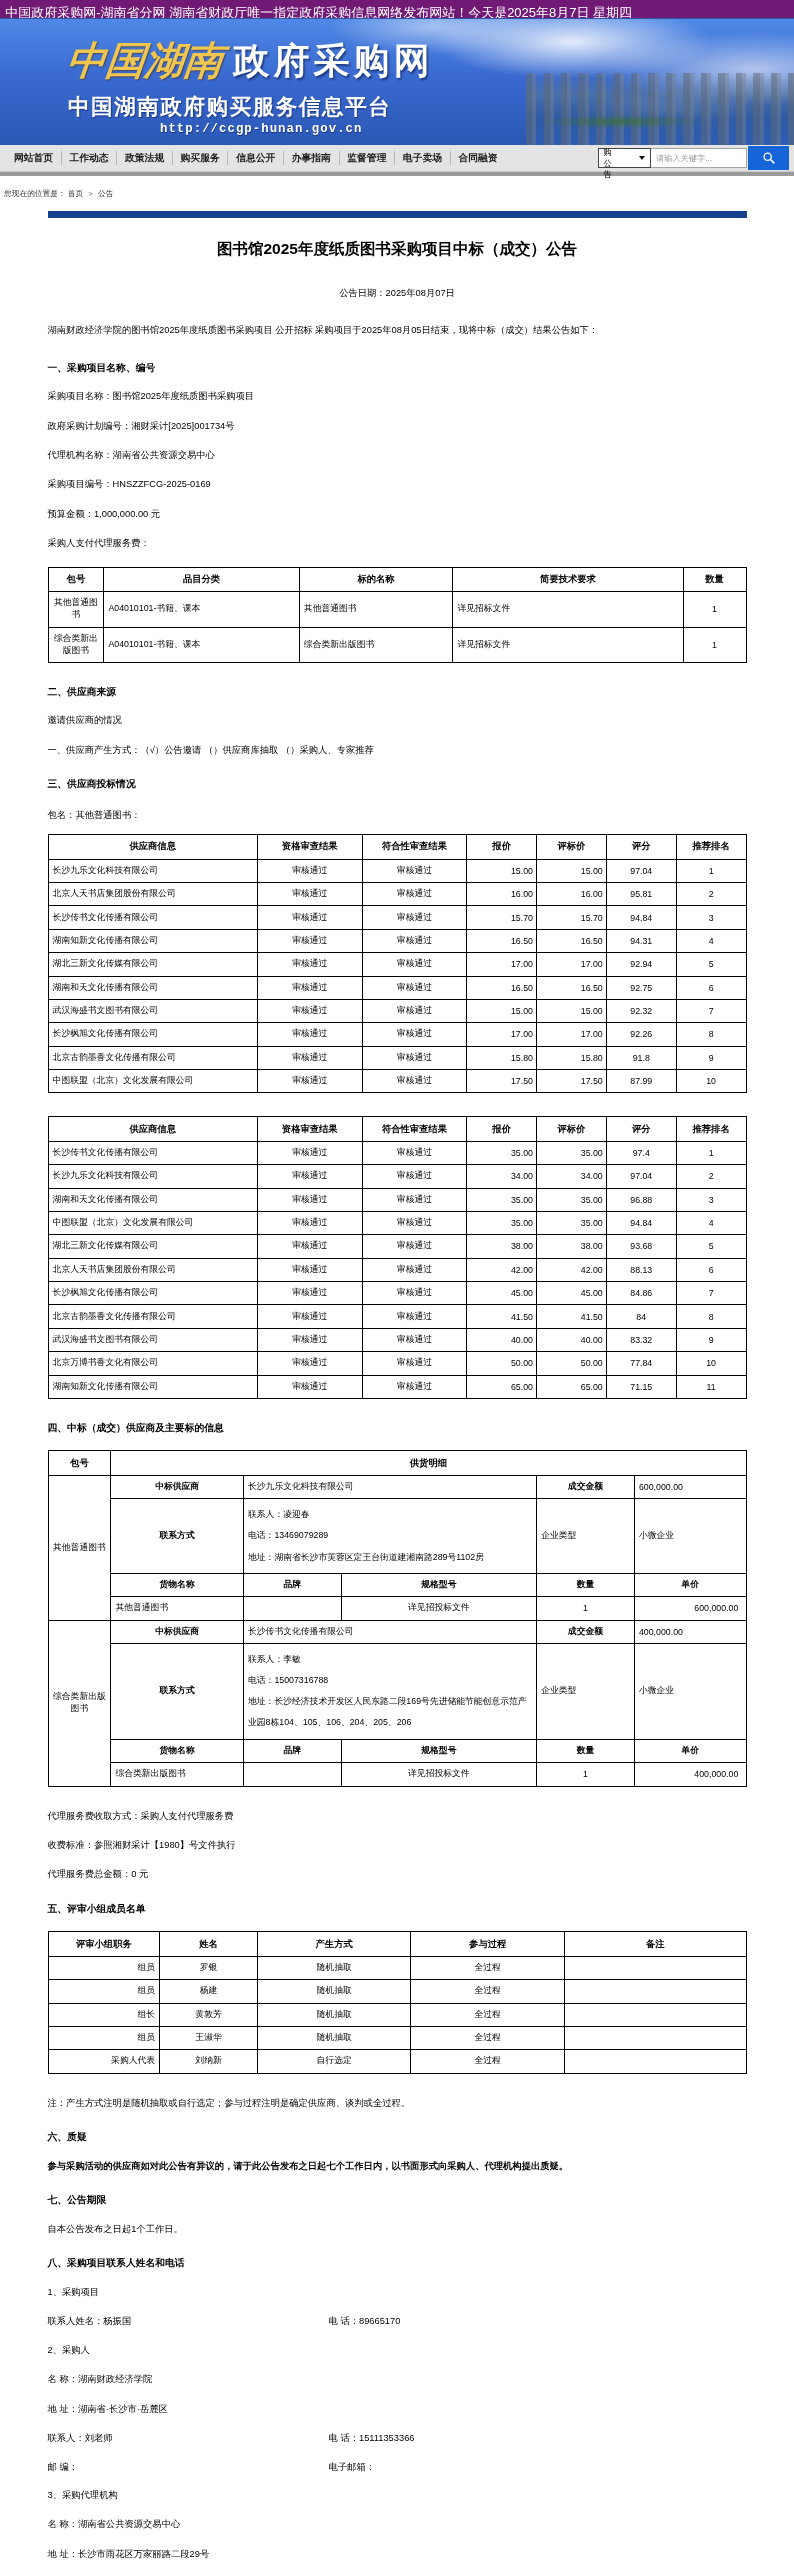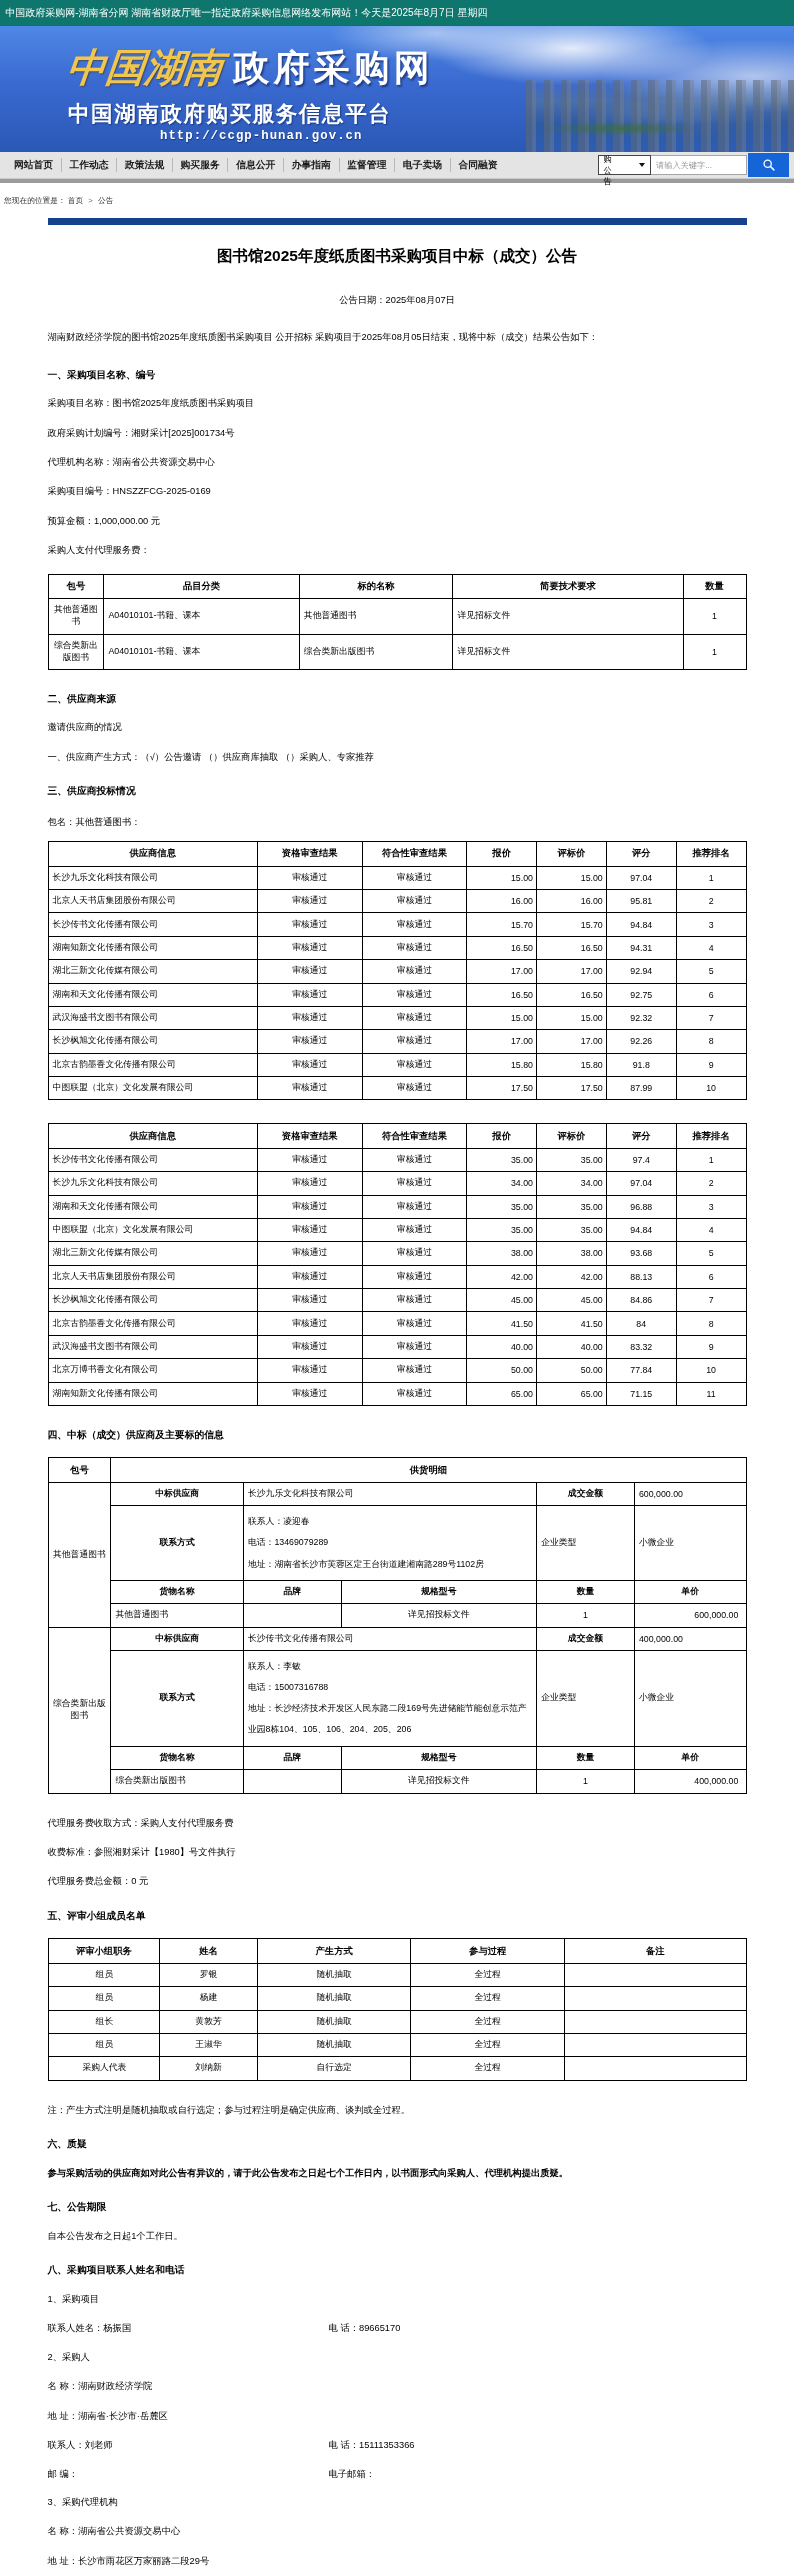--- a/index.html
+++ b/index.html
@@ -6,22 +6,22 @@
   html,body { margin:0; padding:0; }
   body {
     width: 794px;
     background: #ffffff;
     color: #000;
     font-family: "Liberation Sans", "DejaVu Sans", sans-serif;
   }
 
   
   .topbar {
-    height: 25px; background: #0f766e; color: #fff;
-    font-size: 10px; line-height: 25px; padding-left: 5.2px;
+    height: 18px; background: #701a75; color: #fff;
+    font-size: 13px; line-height: 25px; padding-left: 5.2px;
     white-space: nowrap; overflow: hidden;
   }
 
   
   .banner {
     position: relative; height: 127px; overflow: hidden;
     background: linear-gradient(180deg, #4f88e6 0%, #3a6ad0 45%, #2a58b6 100%);
     border-top: 1px solid #2d55a5;
   }
   .banner .clouds {
@@ -139,21 +139,21 @@
   .award-table td { padding: 7.2px 5.2px; }
   .award-table .award-pkg { text-align: center; padding: 3.1px 2.1px; }
   .award-table .award-label { font-weight: bold; text-align: center; }
   .award-table .award-contact div { line-height: 2.4; }
   .award-table .goods-head td { font-weight: bold; text-align: center; }
   .award-table .g-spec, .award-table .g-qty { text-align: center; }
   .award-table .g-price { text-align: right; padding-right: 7.2px; }
 
   
   .review-table td { padding: 7.7px 5.2px; text-align: center; }
-  .review-table .r-role { text-align: center; padding-left: 5.2px; }
+  .review-table .r-role { text-align: right; padding-left: 5.2px; }
 
   .bold-para { font-weight: bold; }
 </style>
 </head>
 <body>
 
 <div class="topbar">
   <span>中国政府采购网-湖南省分网 湖南省财政厅唯一指定政府采购信息网络发布网站！今天是2025年8月7日 星期四</span>
 </div>
 

